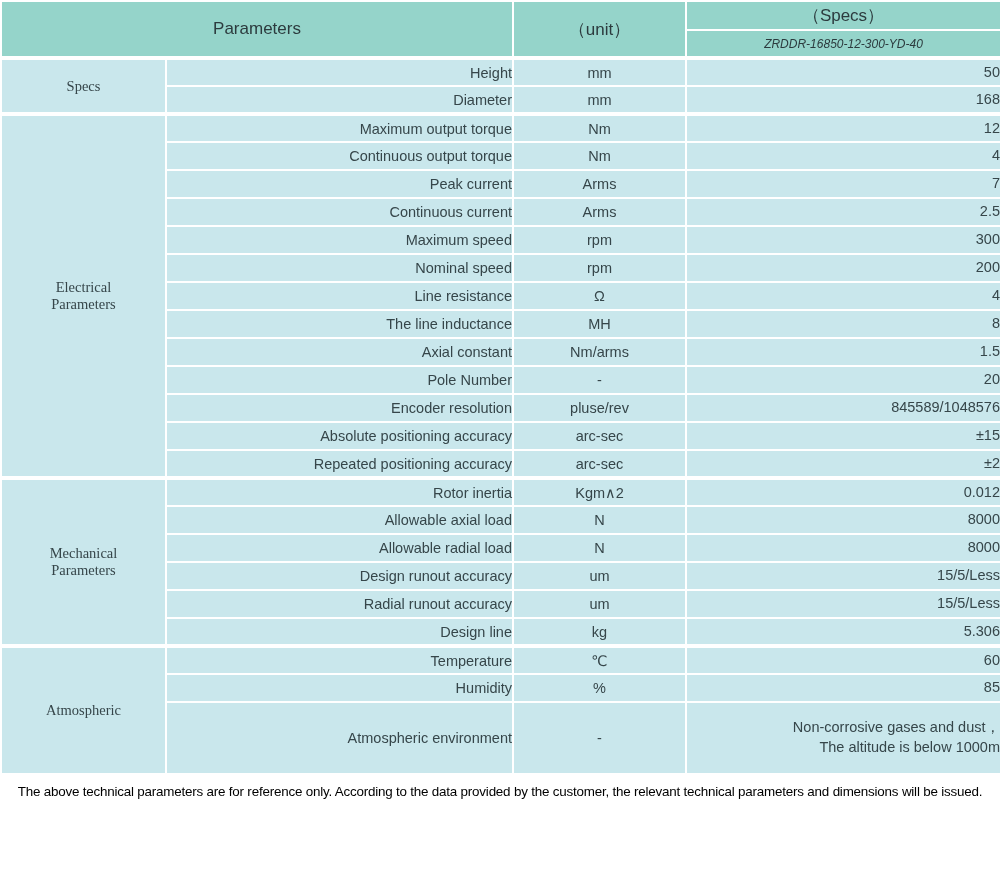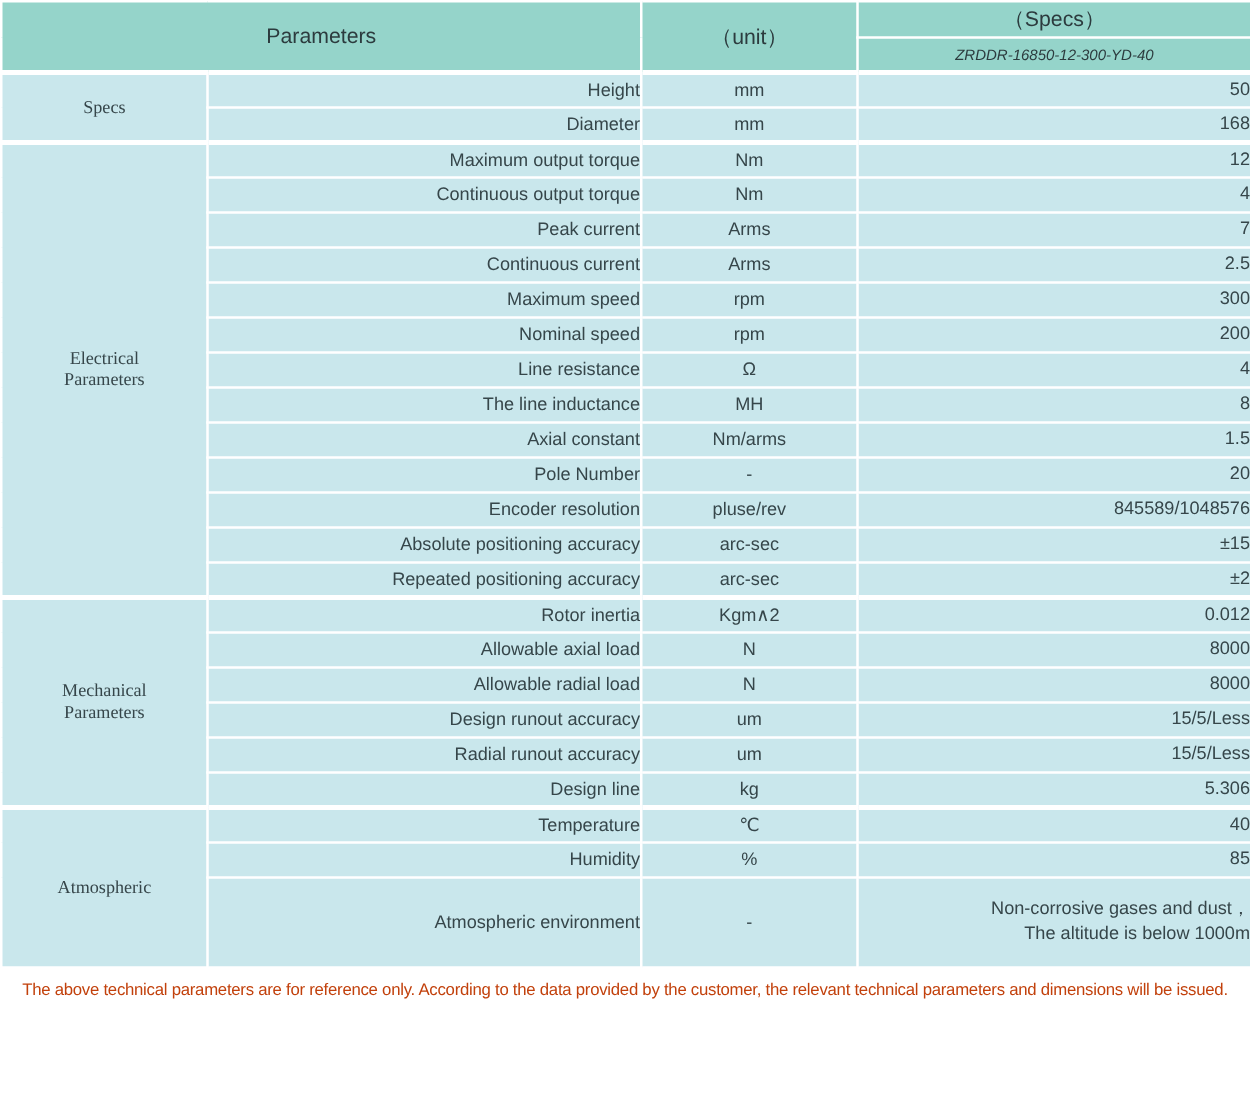--- a/index.html
+++ b/index.html
@@ -53,21 +53,21 @@
   }
   tr.section-start td,tr.section-start th{border-top:4px solid var(--grid);}
   tr.tall td{height:72px;}
   td.value-cell{white-space:pre-line;line-height:1.35;text-align:right;}
 
   .footnote{
     margin-top:9px;
     width:1000px;
     text-align:center;
     font-size:13.4px;
-    color:#c2410c;
+    color:#000000;
     letter-spacing:-0.2px;
   }
 </style>
 </head>
 <body>
 
 <table class="params">
   <colgroup>
     <col class="c-section">
     <col class="c-param">
@@ -190,21 +190,21 @@
       </tr>
       <tr>
         <td class="param-cell">Design line</td>
         <td class="unit-cell">kg</td>
         <td class="value-cell">5.306</td>
       </tr>
       <tr class="section-start">
         <th class="section-cell" rowspan="3">Atmospheric</th>
         <td class="param-cell">Temperature</td>
         <td class="unit-cell">℃</td>
-        <td class="value-cell">40</td>
+        <td class="value-cell">60</td>
       </tr>
       <tr>
         <td class="param-cell">Humidity</td>
         <td class="unit-cell">%</td>
         <td class="value-cell">85</td>
       </tr>
       <tr class="tall">
         <td class="param-cell">Atmospheric environment</td>
         <td class="unit-cell">-</td>
         <td class="value-cell">Non-corrosive gases and dust，

